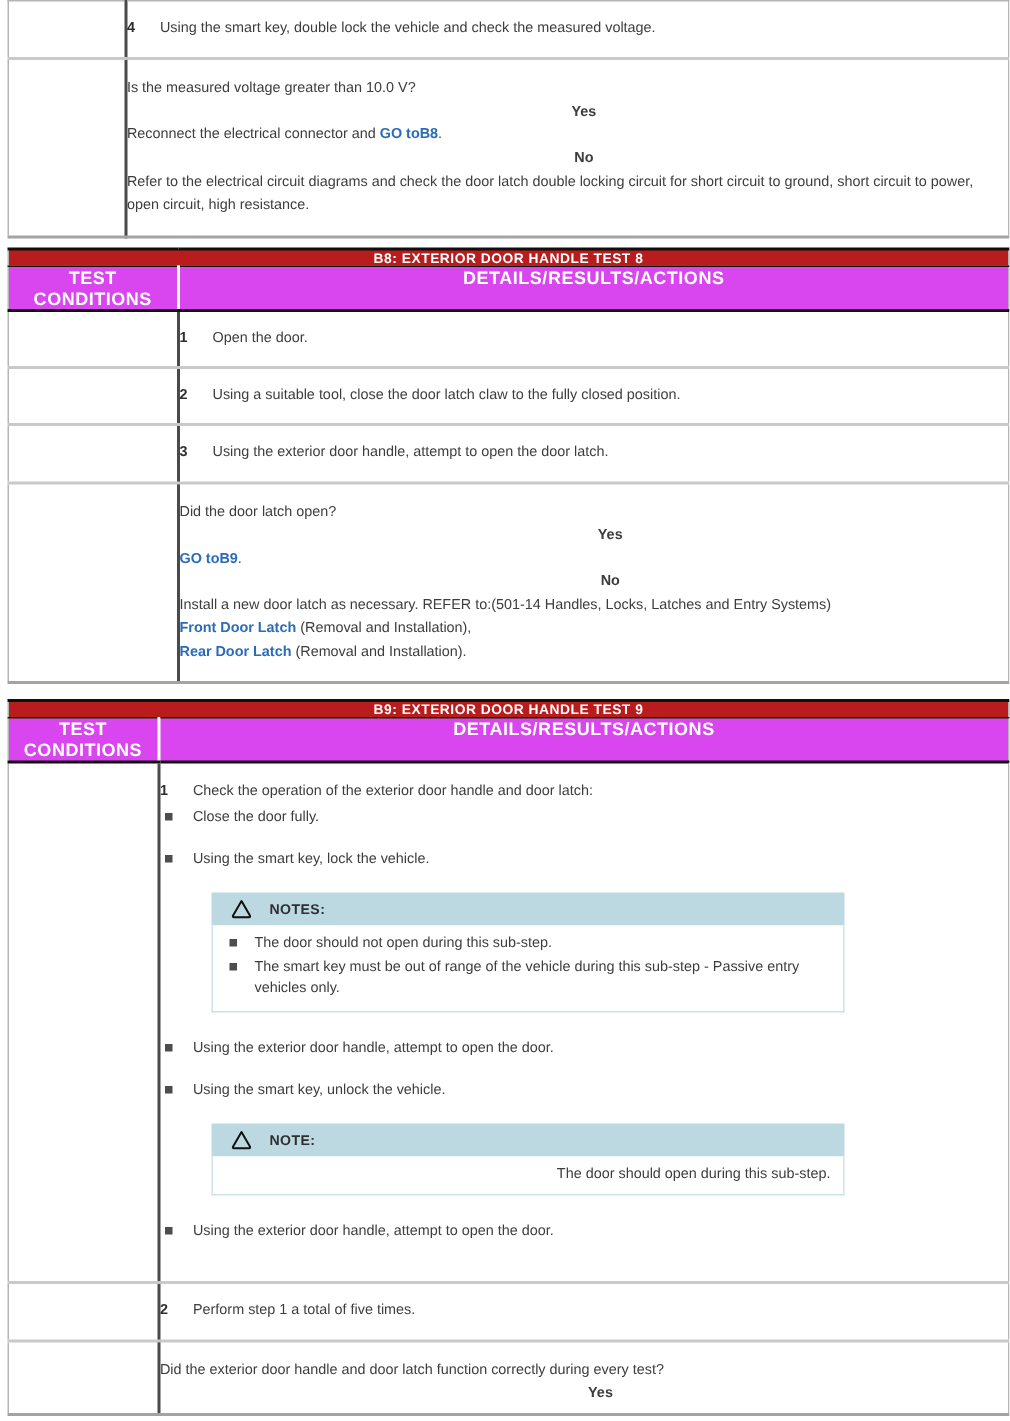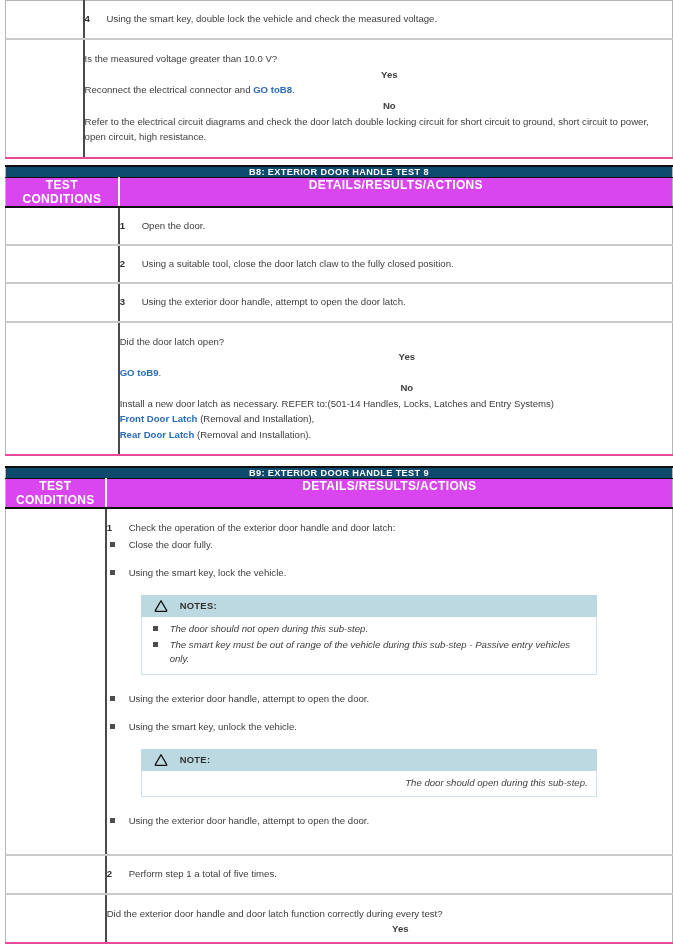--- a/index.html
+++ b/index.html
@@ -27,21 +27,21 @@
     border-collapse: collapse;
     table-layout: fixed;
     width: 668px;
     margin: 0 0 0 5px;
     background: #ffffff;
   }
   .tbl td, .tbl th { vertical-align: top; padding: 0; }
 
   
   .sec-head {
-    background: #0c4a6e;
+    background: #b91c1c;
     color: #ffffff;
     font-size: 9.2px;
     font-weight: bold;
     letter-spacing: 0.35px;
     text-align: center;
     padding: 7px 4px 7px 4px;
     border-top: 2px solid #0f0f0f;
     border-bottom: 1px solid #0f0f0f;
   }
   .col-head {
@@ -67,21 +67,21 @@
     border-bottom: 2px solid #c9c9c9;
     background: #ffffff;
     padding: 9px 10px 9px 10px;
     font-size: 9.6px;
     line-height: 1.45;
   }
 
   .tbl.outer-top   { border-top: 1px solid #b5b5b5; }
 
   .frame { border-left: 1px solid #b5b5b5; border-right: 1px solid #b5b5b5; }
-  .botline { border-bottom: 2px solid #ec4899; }
+  .botline { border-bottom: 2px solid #a3a3a3; }
 
   
   .step {
     display: flex;
     align-items: flex-start;
     font-size: 9.6px;
     line-height: 1.5;
   }
   .step-num {
     font-weight: bold;
@@ -116,21 +116,21 @@
   .bul-txt { flex: 1 1 auto; }
 
   
   .qa { font-size: 9.6px; line-height: 1.62; }
   .qa .ans { font-weight: bold; margin-left: 22px; text-align: center; }
   .lnk { color: #2b6cb8; font-weight: bold; }
 
   
   .callout {
     margin: 14px 0 8px 34px;
-    width: 456px;
+    width: 422px;
     box-sizing: border-box;
   }
   .callout-head {
     background: #bcd9e2;
     display: flex;
     align-items: center;
     padding: 5px 0 5px 12px;
     height: 22px;
     box-sizing: border-box;
   }
@@ -140,21 +140,20 @@
     color: #2f2f2f;
     letter-spacing: 0.3px;
     margin-left: 11px;
   }
   .tri-icon { width: 16px; height: 14px; display: block; }
   .callout-body {
     border: 1px solid #cfe2e9;
     border-top: none;
     background: #ffffff;
     padding: 4px 8px 5px 8px;
-    font-style: italic;
   }
   .callout-body .bul { margin-top: 1px; margin-bottom: 2px; }
   .callout-body .bul-mark { width: 20px; flex: 0 0 20px; }
   .callout-body .plain {
     font-size: 9.6px;
     line-height: 1.5;
     padding: 1px 0 1px 12px;
     text-align: right;
   }
 

